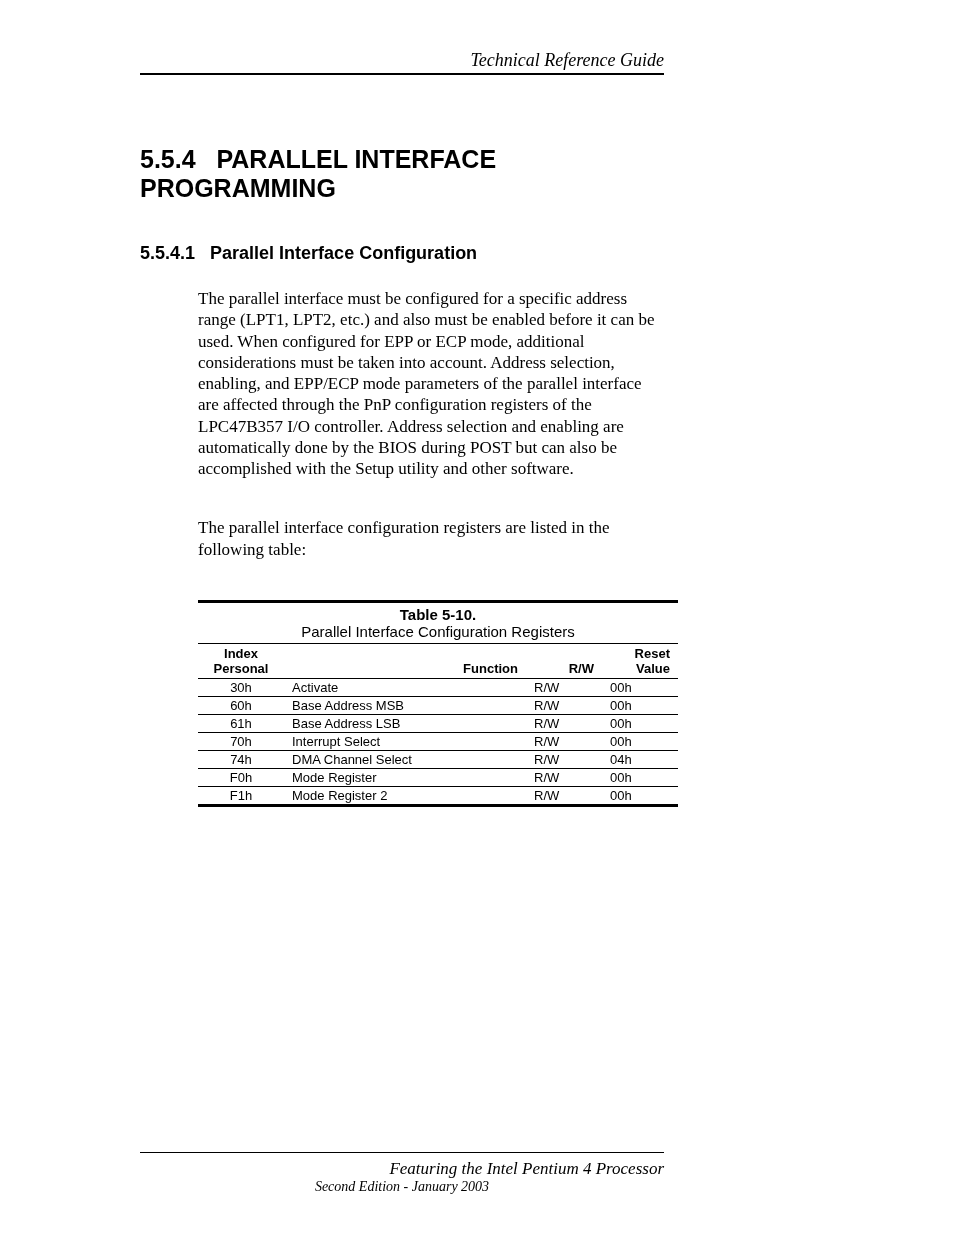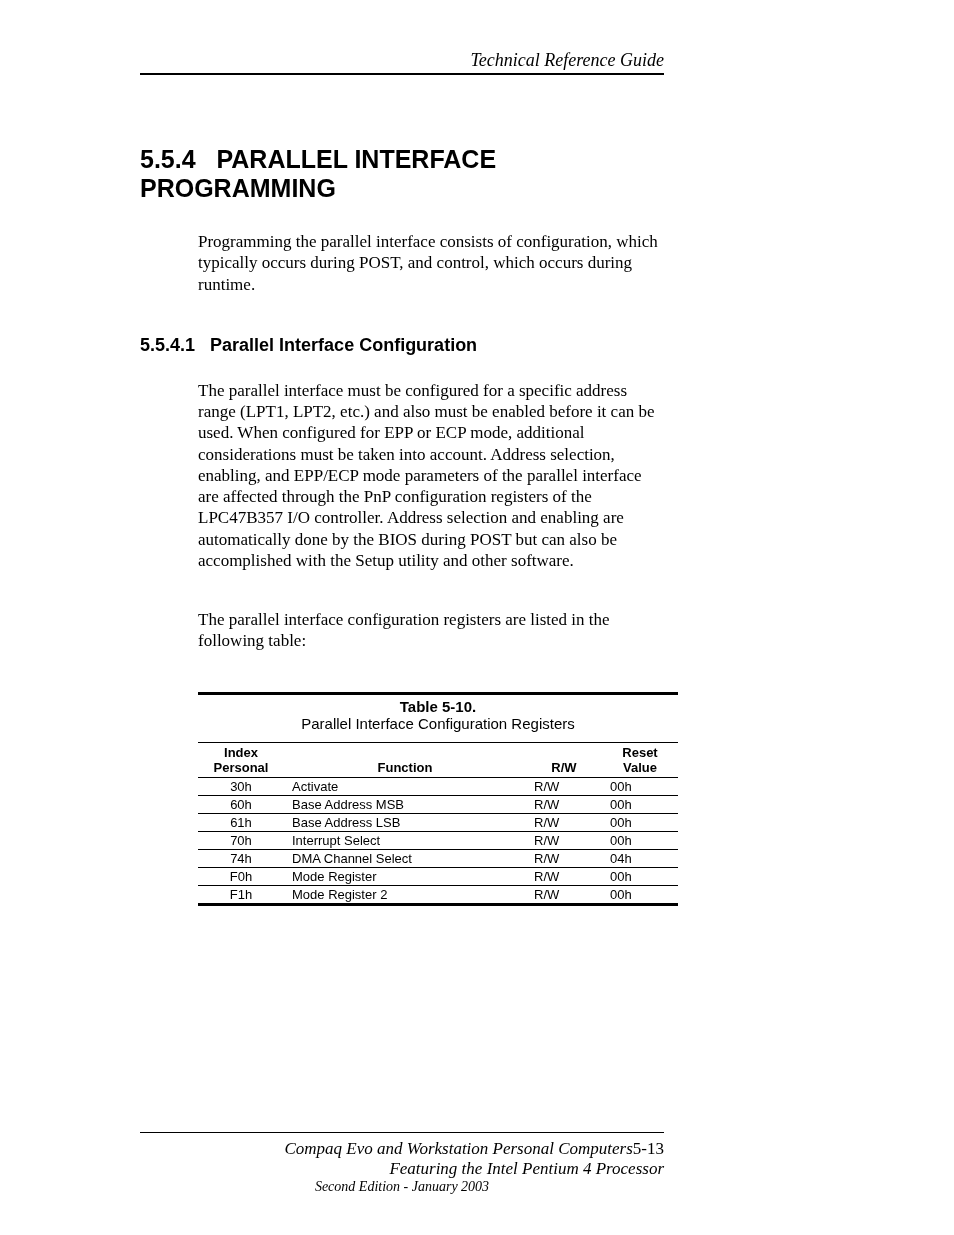--- a/index.html
+++ b/index.html
@@ -55,31 +55,31 @@
     font-size: 15px;
     text-align: center;
     border-top: 3px solid #000;
     padding-top: 3px;
   }
   .tbl-subtitle {
     font-family: Arial, Helvetica, sans-serif;
     font-size: 15px;
     text-align: center;
     border-bottom: 1px solid #000;
-    padding-bottom: 10px;
+    padding-bottom: 3px;
   }
   table.reg {
     border-collapse: collapse;
     width: 100%;
     font-family: Arial, Helvetica, sans-serif;
     font-size: 13px;
   }
   table.reg th {
     font-weight: bold;
-    text-align: center;
+    text-align: right;
     padding: 2px 8px;
     vertical-align: bottom;
     border-bottom: 1px solid #000;
   }
   table.reg th.center { text-align: center; }
   table.reg td {
     padding: 1px 8px;
     border-bottom: 1px solid #000;
   }
   table.reg td.idx { text-align: center; width: 70px; }
@@ -113,21 +113,20 @@
 
 <div class="page">
 
   <div class="running-head">Technical Reference Guide</div>
 
   <h1 class="section">
     <span class="sec-num">5.5.4</span>
     &nbsp;&nbsp;<span>PARALLEL INTERFACE PROGRAMMING</span>
   </h1>
 
-  <p class="body-text">Programming the parallel interface consists of configuration, which typically occurs during POST, and control, which occurs during runtime.</p>
 
   <h2 class="section">
     <span class="sec-num">5.5.4.1</span>
     &nbsp;&nbsp;<span>Parallel Interface Configuration</span>
   </h2>
 
   <p class="body-text">The parallel interface must be configured for a specific address range (LPT1, LPT2, etc.) and also must be enabled before it can be used. When configured for EPP or ECP mode, additional considerations must be taken into account.  Address selection, enabling, and EPP/ECP mode parameters of the parallel interface are affected through the PnP configuration registers of the LPC47B357 I/O controller. Address selection and enabling are automatically done by the BIOS during POST but can also be accomplished with the Setup utility and other software.</p>
 
   <p class="body-text" style="margin-top:38px">The parallel interface configuration registers are listed in the following table:</p>
 
@@ -189,20 +188,17 @@
           <td>Mode Register 2</td>
           <td class="rw">R/W</td>
           <td class="rv">00h</td>
         </tr>
       </tbody>
     </table>
   </div>
 
   <div class="footer">
     <div class="footer-rule"></div>
-    <div class="footer-line1">
-      <span>Compaq Evo and Workstation Personal Computers</span><span class="footer-pgno">5-13</span>
-    </div>
     <div class="footer-line2">Featuring the Intel Pentium 4 Processor</div>
     <div class="footer-edition">Second Edition - January 2003</div>
   </div>
 
 </div>
 
 </body></html>

